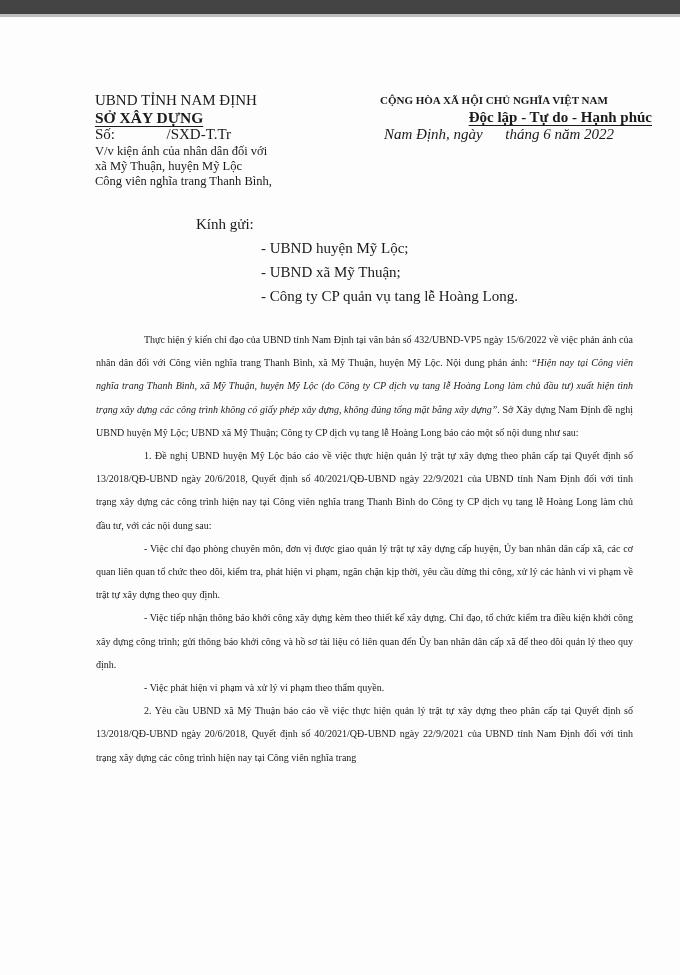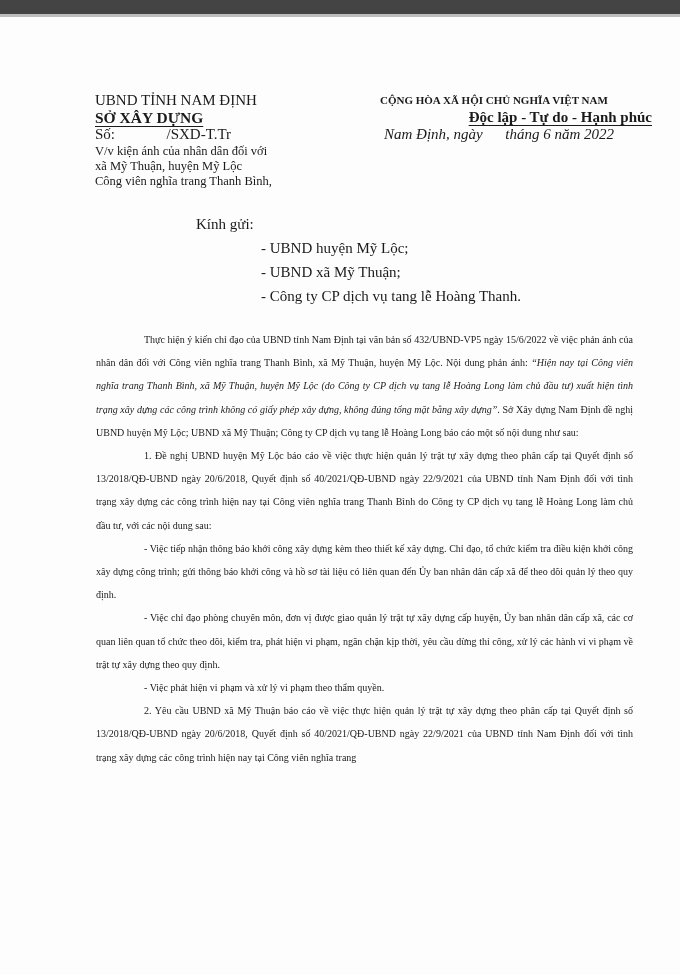--- a/index.html
+++ b/index.html
@@ -68,26 +68,26 @@
     <div class="nation">CỘNG HÒA XÃ HỘI CHỦ NGHĨA VIỆT NAM</div>
     <div class="motto"><span>Độc lập - Tự do - Hạnh phúc</span></div>
     <div class="date">Nam Định, ngày      tháng 6 năm 2022</div>
   </div>
 
   <div class="recipients">
     <div>Kính gửi:</div>
     <div class="rlist">
       <div>- UBND huyện Mỹ Lộc;</div>
       <div>- UBND xã Mỹ Thuận;</div>
-      <div>- Công ty CP dịch vụ tang lễ Hoàng Thanh.</div>
+      <div>- Công ty CP quản vụ tang lễ Hoàng Long.</div>
     </div>
   </div>
 
   <div class="body">
     <p><span>Thực hiện ý kiến chỉ đạo của UBND tỉnh Nam Định tại văn bản số 432/UBND-VP5 ngày 15/6/2022 về việc phản ánh của nhân dân đối với Công viên nghĩa trang Thanh Bình, xã Mỹ Thuận, huyện Mỹ Lộc. Nội dung phản ánh: </span><span class="quote">“Hiện nay tại Công viên nghĩa trang Thanh Bình, xã Mỹ Thuận, huyện Mỹ Lộc (do Công ty CP dịch vụ tang lễ Hoàng Long làm chủ đầu tư) xuất hiện tình trạng xây dựng các công trình không có giấy phép xây dựng, không đúng tổng mặt bằng xây dựng”</span><span>. Sở Xây dựng Nam Định đề nghị UBND huyện Mỹ Lộc; UBND xã Mỹ Thuận; Công ty CP dịch vụ tang lễ Hoàng Long báo cáo một số nội dung như sau:</span></p>
     <p>1. Đề nghị UBND huyện Mỹ Lộc báo cáo về việc thực hiện quản lý trật tự xây dựng theo phân cấp tại Quyết định số 13/2018/QĐ-UBND ngày 20/6/2018, Quyết định số 40/2021/QĐ-UBND ngày 22/9/2021 của UBND tỉnh Nam Định đối với tình trạng xây dựng các công trình hiện nay tại Công viên nghĩa trang Thanh Bình do Công ty CP dịch vụ tang lễ Hoàng Long làm chủ đầu tư, với các nội dung sau:</p>
+    <p>- Việc chỉ đạo phòng chuyên môn, đơn vị được giao quản lý trật tự xây dựng cấp huyện, Ủy ban nhân dân cấp xã, các cơ quan liên quan tổ chức theo dõi, kiểm tra, phát hiện vi phạm, ngăn chặn kịp thời, yêu cầu dừng thi công, xử lý các hành vi vi phạm về trật tự xây dựng theo quy định.</p>
     <p>- Việc tiếp nhận thông báo khởi công xây dựng kèm theo thiết kế xây dựng. Chỉ đạo, tổ chức kiểm tra điều kiện khởi công xây dựng công trình; gửi thông báo khởi công và hồ sơ tài liệu có liên quan đến Ủy ban nhân dân cấp xã để theo dõi quản lý theo quy định.</p>
-    <p>- Việc chỉ đạo phòng chuyên môn, đơn vị được giao quản lý trật tự xây dựng cấp huyện, Ủy ban nhân dân cấp xã, các cơ quan liên quan tổ chức theo dõi, kiểm tra, phát hiện vi phạm, ngăn chặn kịp thời, yêu cầu dừng thi công, xử lý các hành vi vi phạm về trật tự xây dựng theo quy định.</p>
     <p>- Việc phát hiện vi phạm và xử lý vi phạm theo thẩm quyền.</p>
     <p>2. Yêu cầu UBND xã Mỹ Thuận báo cáo về việc thực hiện quản lý trật tự xây dựng theo phân cấp tại Quyết định số 13/2018/QĐ-UBND ngày 20/6/2018, Quyết định số 40/2021/QĐ-UBND ngày 22/9/2021 của UBND tỉnh Nam Định đối với tình trạng xây dựng các công trình hiện nay tại Công viên nghĩa trang</p>
   </div>
 
 </div>
 
 </body></html>

